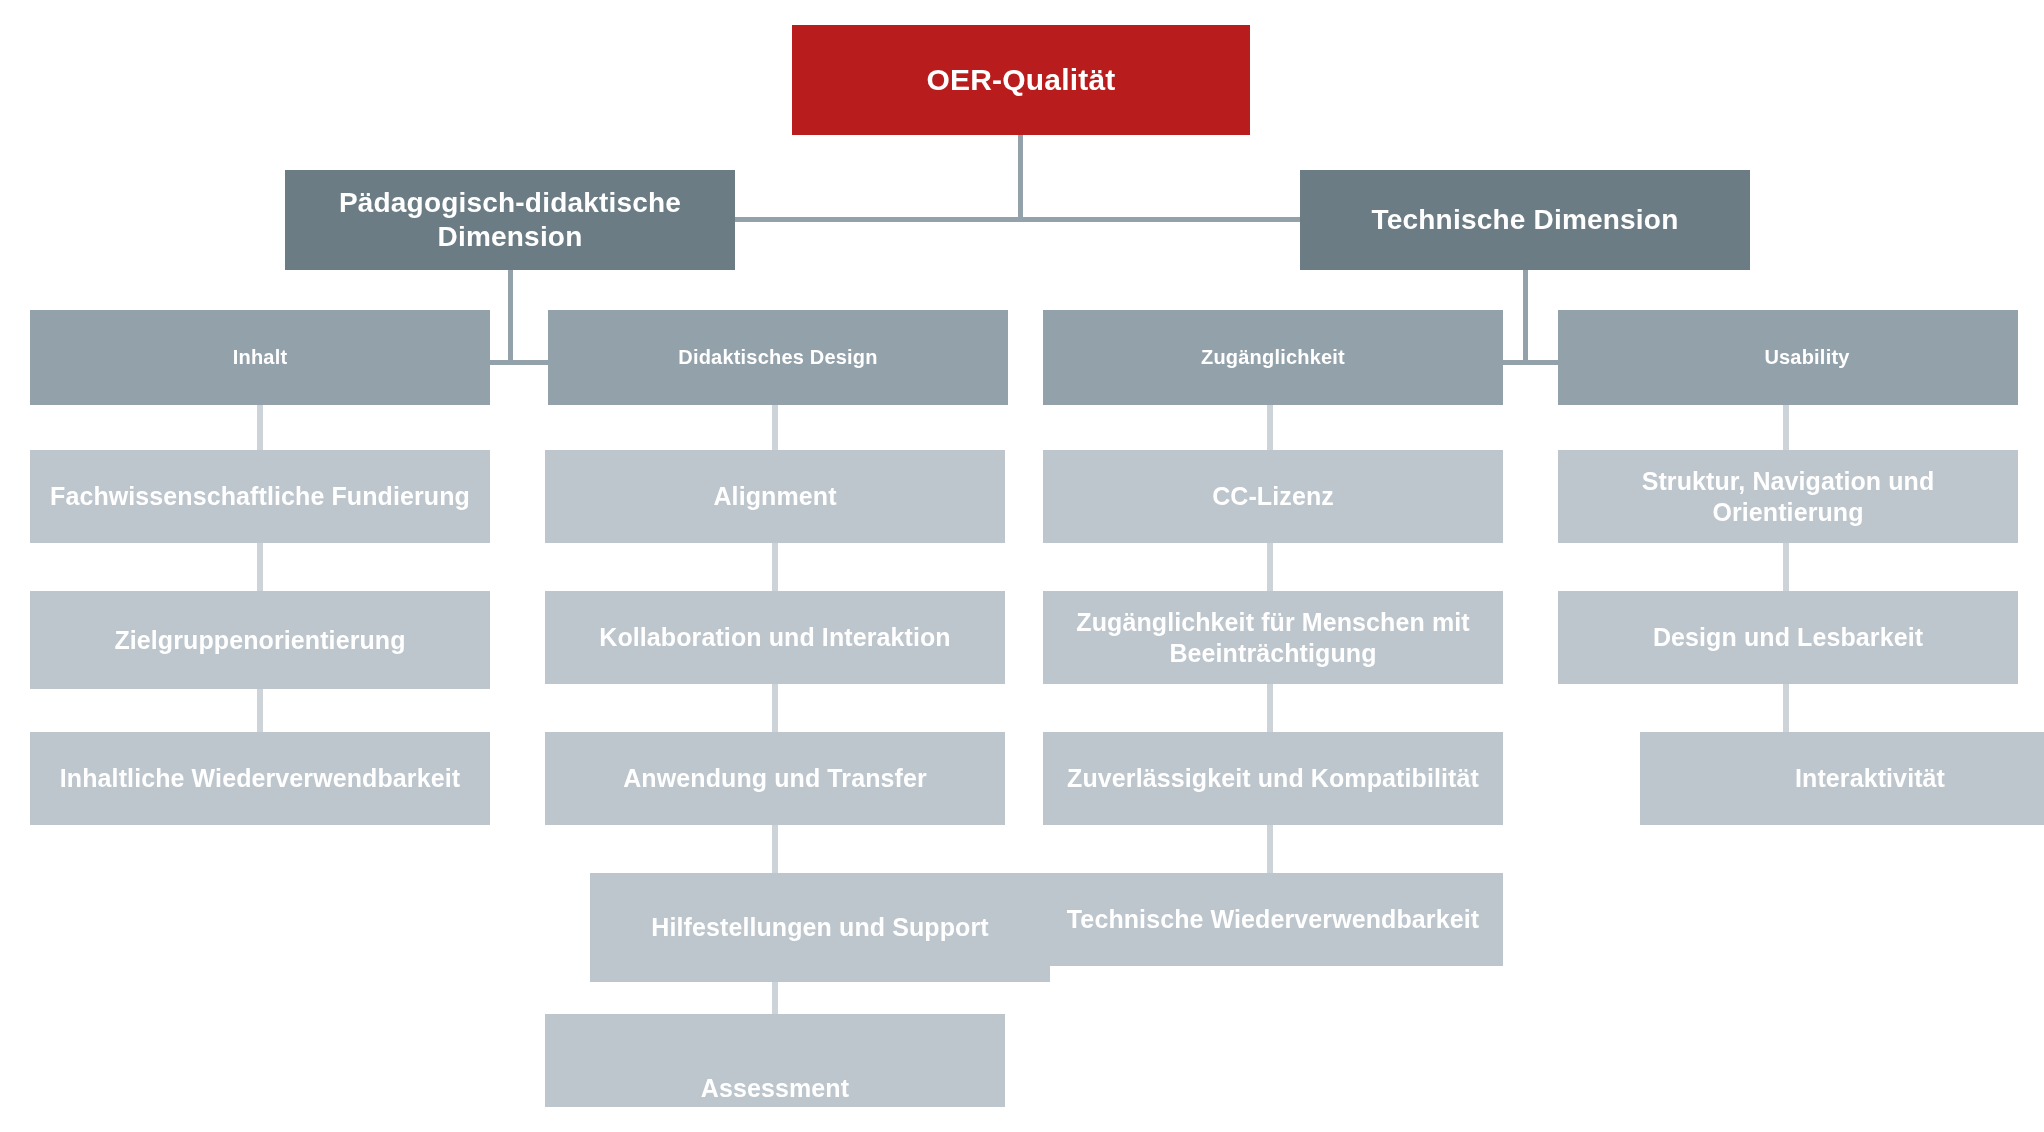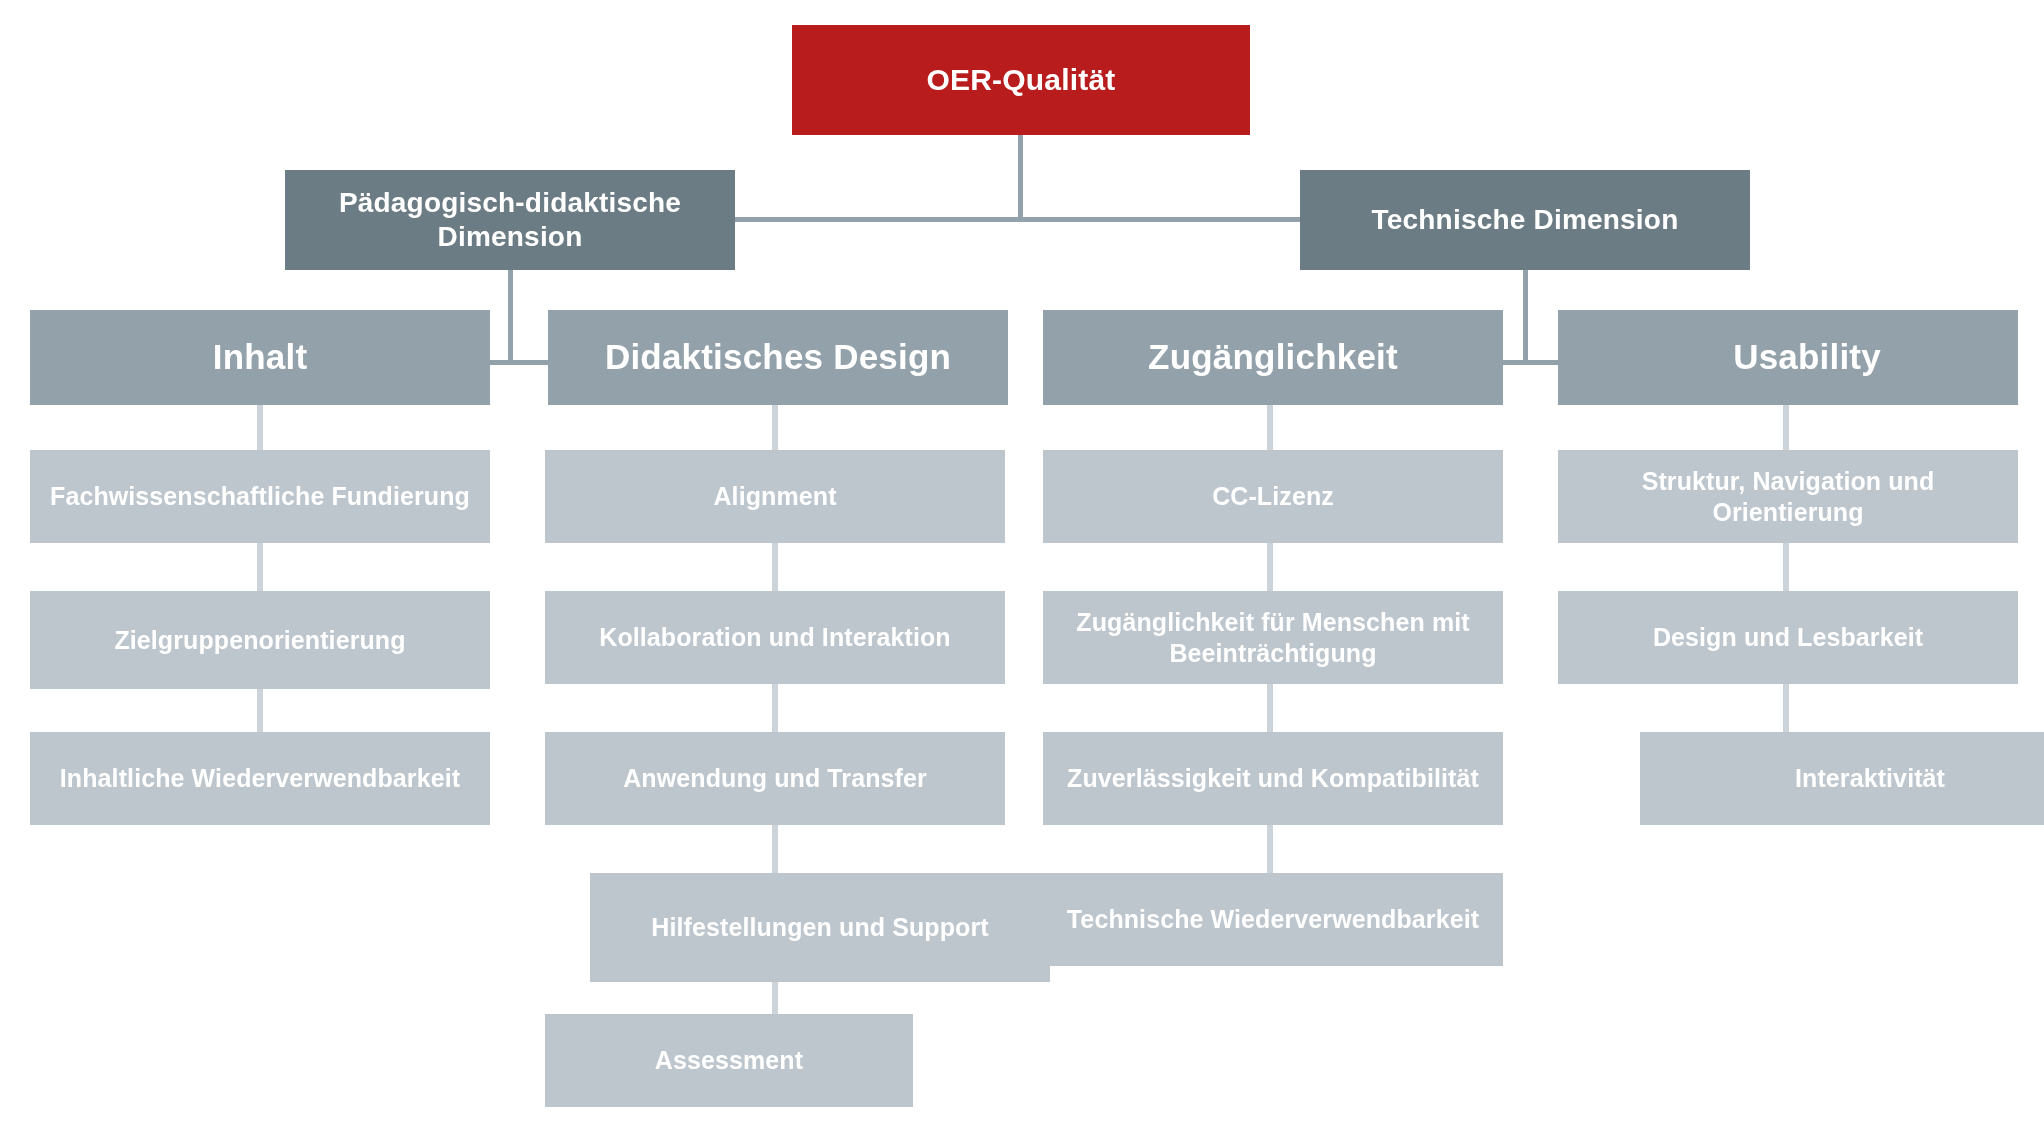--- a/index.html
+++ b/index.html
@@ -33,21 +33,21 @@
     font-size: 30px;
     letter-spacing: 0.2px;
   }
   .lvl-dim {
     background: #6b7c84;
     font-size: 28px;
     letter-spacing: 0.2px;
   }
   .lvl-cat {
     background: #93a2aa;
-    font-size: 35px;
+    font-size: 20px;
     letter-spacing: 0.2px;
   }
   .lvl-leaf {
     background: #bdc5cd;
     font-size: 25px;
     letter-spacing: 0.1px;
   }
   .conn {
     position: absolute;
     background: #93a2aa;
@@ -121,21 +121,21 @@
   </div>
   <div class="node lvl-leaf" style="left:545px; top:591px; width:460px; height:93px;">
     <span>Kollaboration und Interaktion</span>
   </div>
   <div class="node lvl-leaf" style="left:545px; top:732px; width:460px; height:93px;">
     <span>Anwendung und Transfer</span>
   </div>
   <div class="node lvl-leaf" style="left:545px; top:873px; width:460px; height:109px;margin-left:45px;">
     <span>Hilfestellungen und Support</span>
   </div>
-  <div class="node lvl-leaf" style="left:545px; top:1014px; width:368px; height:93px;">
+  <div class="node lvl-leaf" style="left:545px; top:1014px; width:460px; height:93px;align-items:flex-end;">
     <span>Assessment</span>
   </div>
 
   <div class="node lvl-leaf" style="left:1043px; top:450px; width:460px; height:93px;">
     <span>CC-Lizenz</span>
   </div>
   <div class="node lvl-leaf" style="left:1043px; top:591px; width:460px; height:93px;">
     <span>Zugänglichkeit für Menschen mit Beeinträchtigung</span>
   </div>
   <div class="node lvl-leaf" style="left:1043px; top:732px; width:460px; height:93px;">

